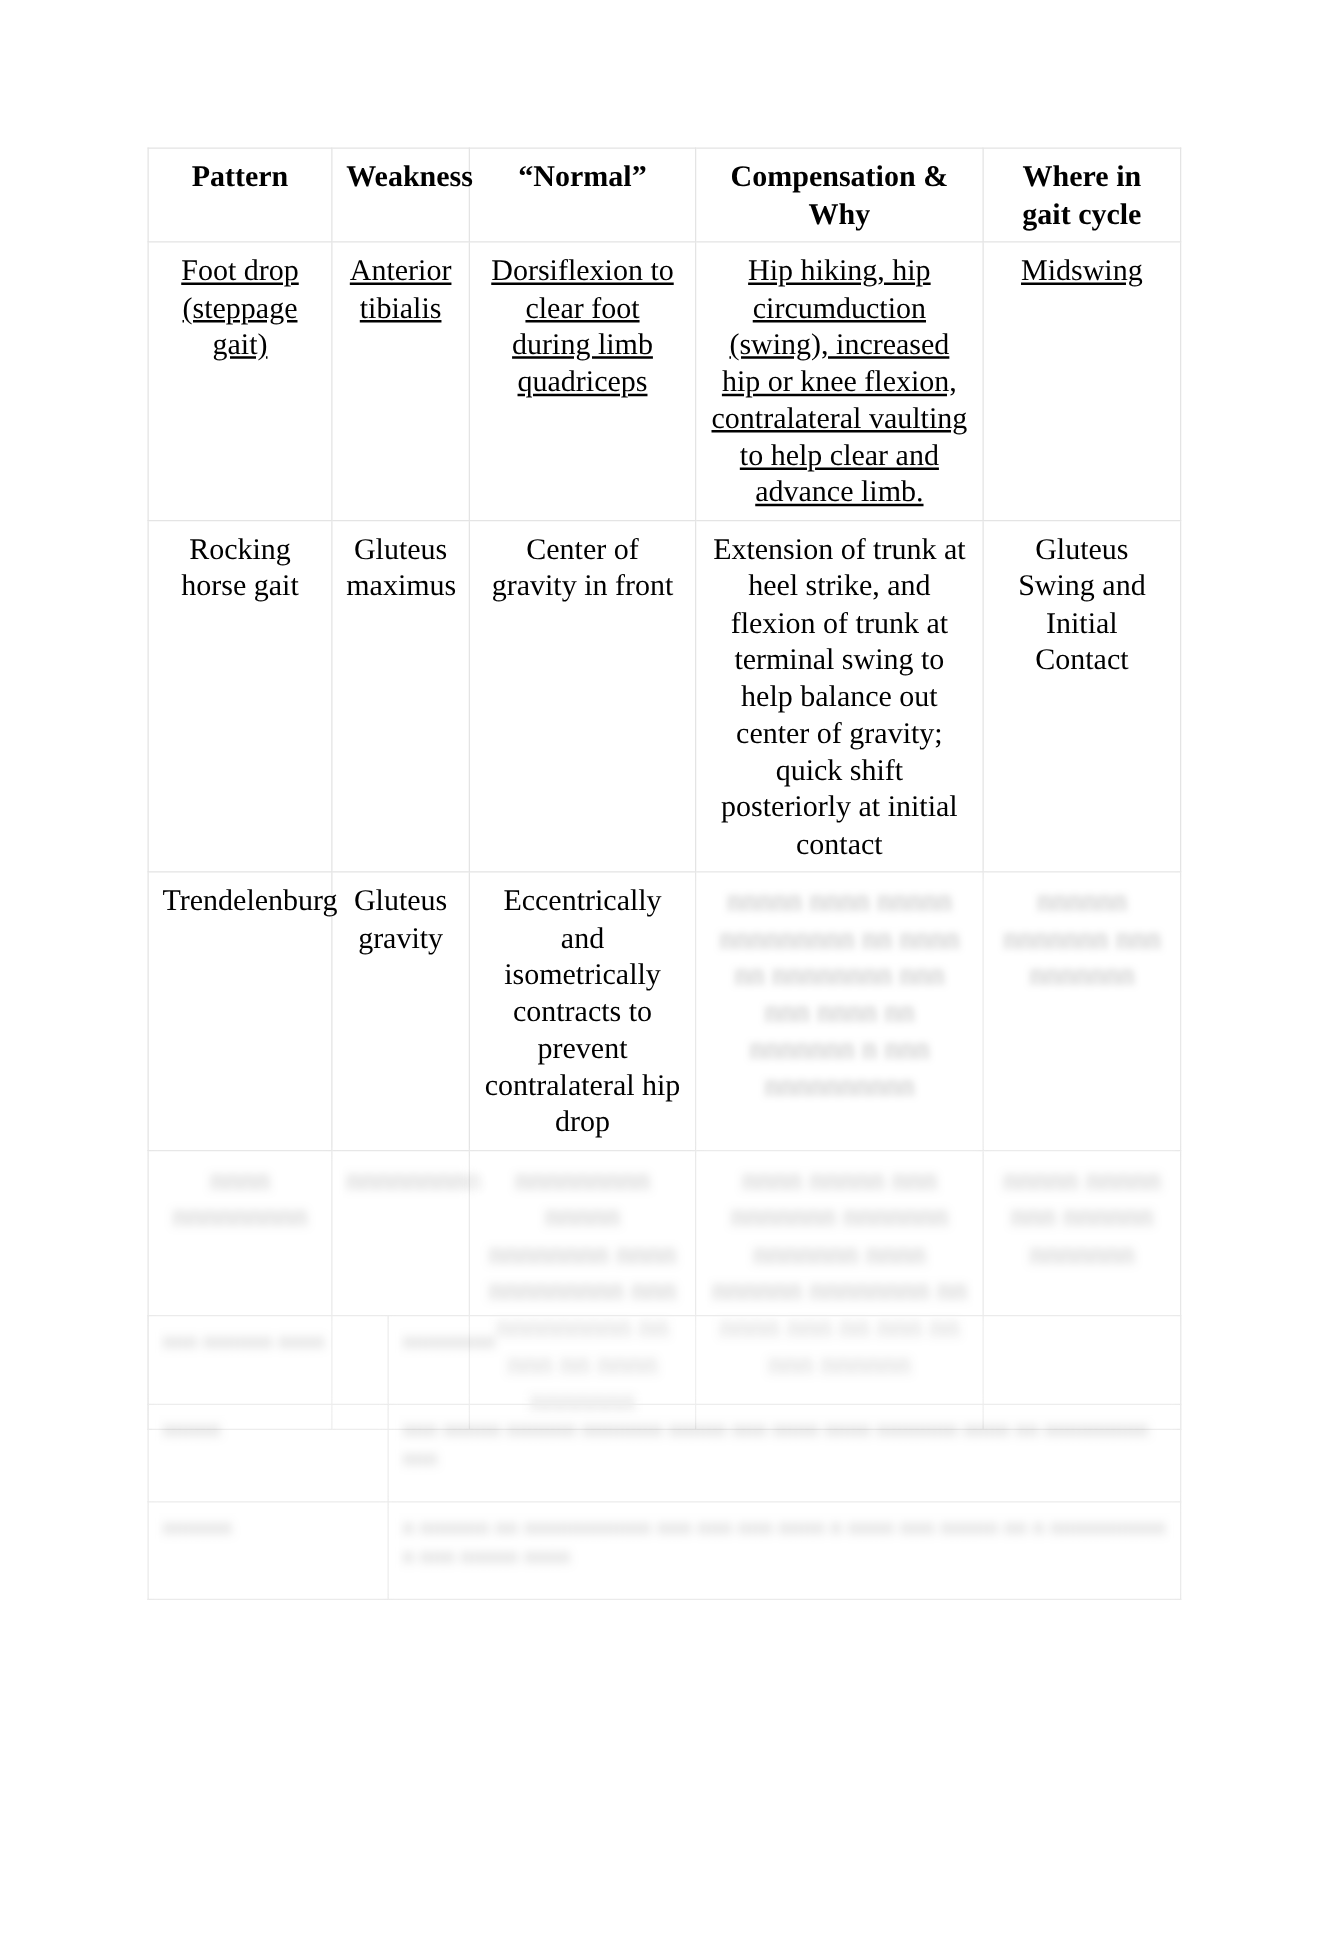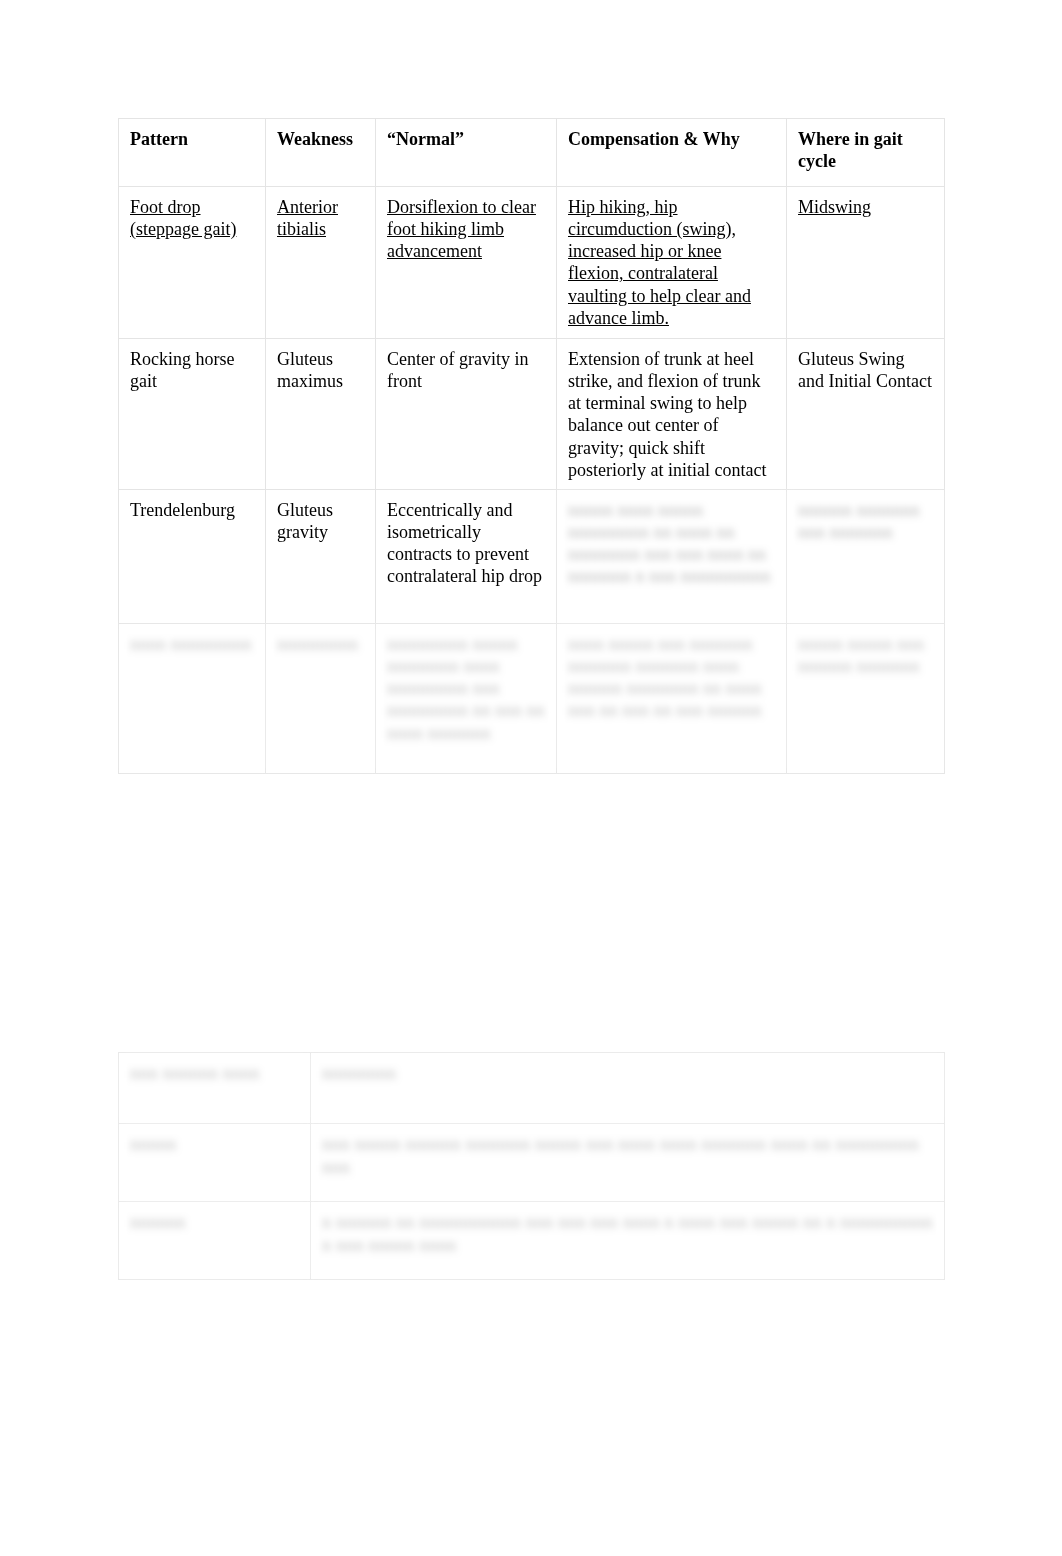--- a/index.html
+++ b/index.html
@@ -36,23 +36,23 @@
     border-collapse: collapse;
     width: 826px;
     table-layout: fixed;
   }
 
   table.doc-table td,
   table.doc-table th {
     border: 1px solid #e4e4e4;
     vertical-align: top;
     padding: 9px 11px 6px 11px;
-    font-size: 18px;
+    font-size: 24px;
     line-height: 1.23;
-    text-align: left;
+    text-align: center;
     background: #ffffff;
   }
 
   table.doc-table th {
     font-weight: bold;
   }
 
   
   col.c1 { width: 147px; }
   col.c2 { width: 110px; }
@@ -135,21 +135,21 @@
           <th>Weakness</th>
           <th>“Normal”</th>
           <th>Compensation &amp; Why</th>
           <th>Where in gait cycle</th>
         </tr>
       </thead>
       <tbody>
         <tr class="r-2">
           <td>Foot drop (steppage gait)</td>
           <td>Anterior tibialis</td>
-          <td>Dorsiflexion to clear foot hiking limb advancement</td>
+          <td>Dorsiflexion to clear foot during limb quadriceps</td>
           <td>Hip hiking, hip circumduction (swing), increased hip or knee flexion, contralateral vaulting to help clear and advance limb.</td>
           <td>Midswing</td>
         </tr>
         <tr class="r-4">
           <td>Rocking horse gait</td>
           <td>Gluteus maximus</td>
           <td>Center of gravity in front</td>
           <td>Extension of trunk at heel strike, and flexion of trunk at terminal swing to help balance out center of gravity; quick shift posteriorly at initial contact</td>
           <td>Gluteus Swing and Initial Contact</td>
         </tr>

